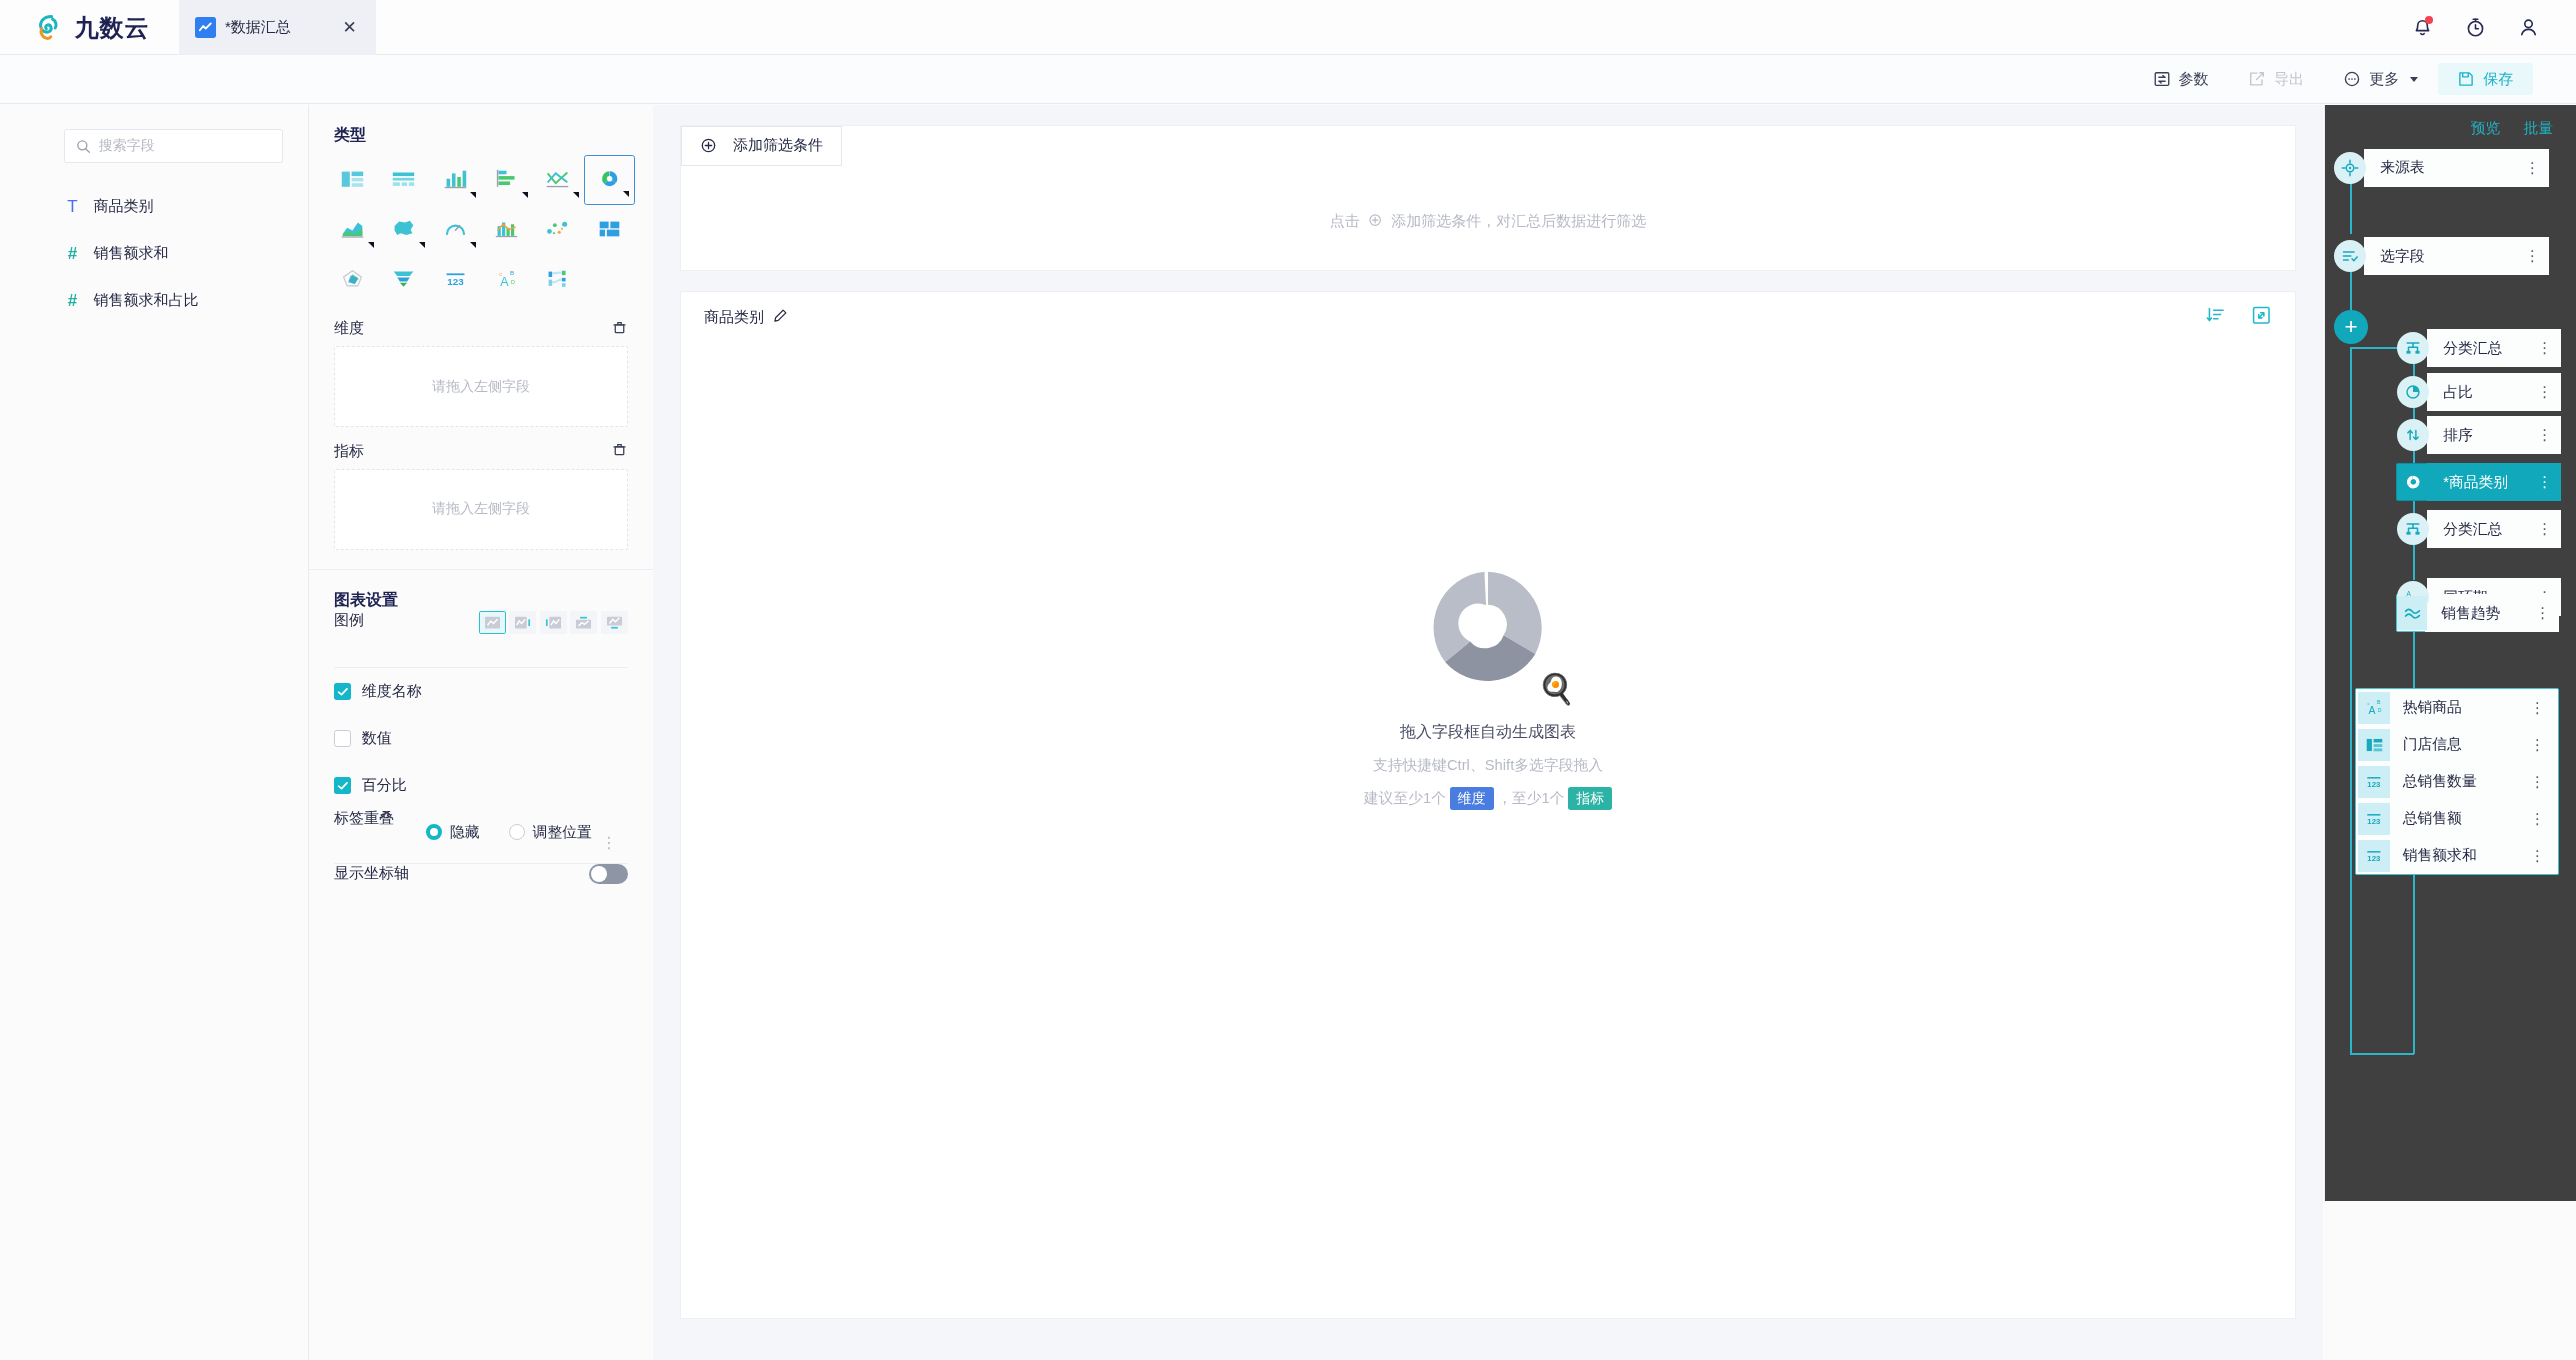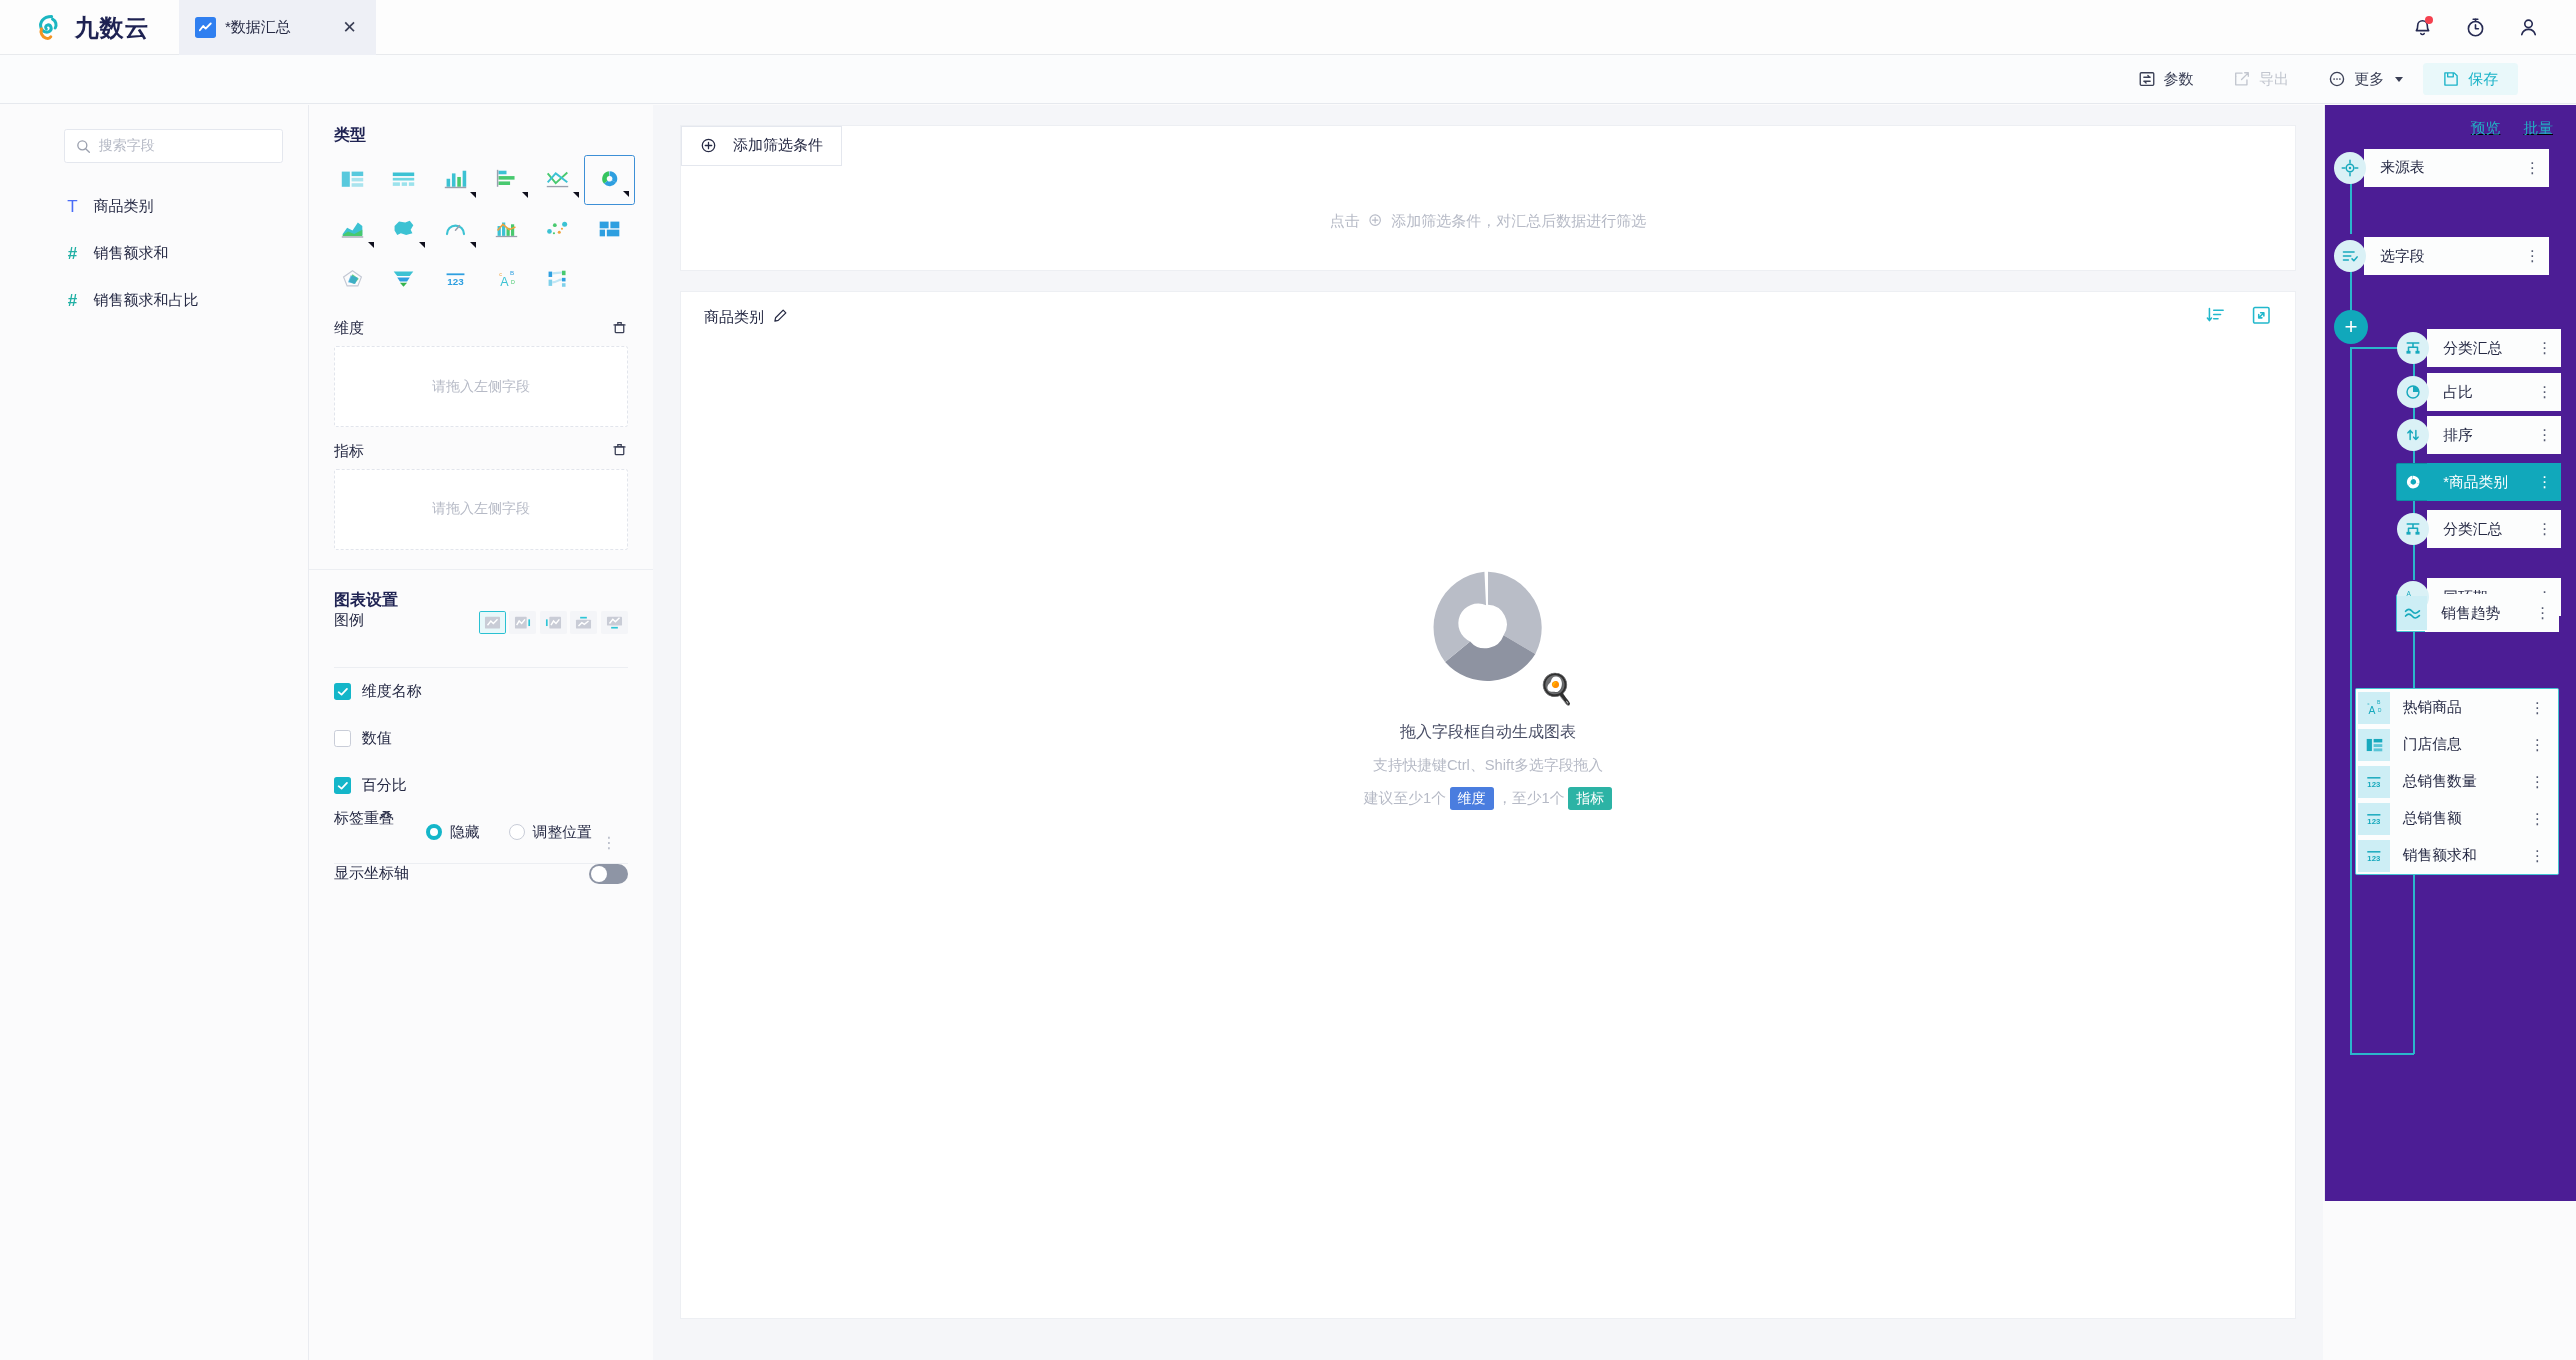--- a/index.html
+++ b/index.html
@@ -51,21 +51,21 @@
   .badge-dot {
     position: absolute; width: 8px; height: 8px; background: #f5414f;
     border-radius: 50%; top: 0px; right: 0.9px;
   }
 
   
   .actionbar {
     position: absolute; top: 55px; left: 0; width: 2576px; height: 49px;
     background: #fbfcfd; border-bottom: 0.9px solid #e6e9ee;
     display: flex; align-items: center; justify-content: flex-end;
-    padding-right: 58px; gap: 0px;
+    padding-right: 43px; gap: 0px;
   }
   .act {
     display: flex; align-items: center; gap: 8px;
     font-size: 15px; color: #3a3f55; padding: 6.3px 19.7px; border-radius: 3.6px;
   }
   .act.disabled { color: #c2c6cf; }
   .act.primary { color: #1ab3c8; background: #e9f8fa; }
   .caret-dn {
     width: 0; height: 0; border-left: 4.5px solid transparent;
     border-right: 4.5px solid transparent; border-top: 5.4px solid #3a3f55;
@@ -226,21 +226,21 @@
     display: flex; align-items: center; gap: 3.6px;
   }
   .chip { border-radius: 2.7px; color: #fff; font-size: 14px; padding: 2.7px 8px; }
   .chip.dim { background: #4a7ddf; }
   .chip.met { background: #2cb3a5; }
   .cursor-egg { position: absolute; left: 857px; top: 380px; font-size: 29.5px; }
 
   
   .flowpanel {
     position: absolute; top: 105px; left: 2324px; width: 252px; height: 1096px;
-    background: #4c1d95; border-left: 0.9px solid #e9ebf0; text-decoration: underline;
+    background: #404040; border-left: 0.9px solid #e9ebf0;
   }
   .flow-top {
     display: flex; justify-content: flex-end; gap: 23px;
     padding: 14.3px 23px 0 0; font-size: 14.8px; color: #21b2c4;
   }
   .flow-canvas { position: relative; width: 252px; height: 1199px; }
   .node {
     position: absolute; display: flex; align-items: center;
     height: 38px;
   }

